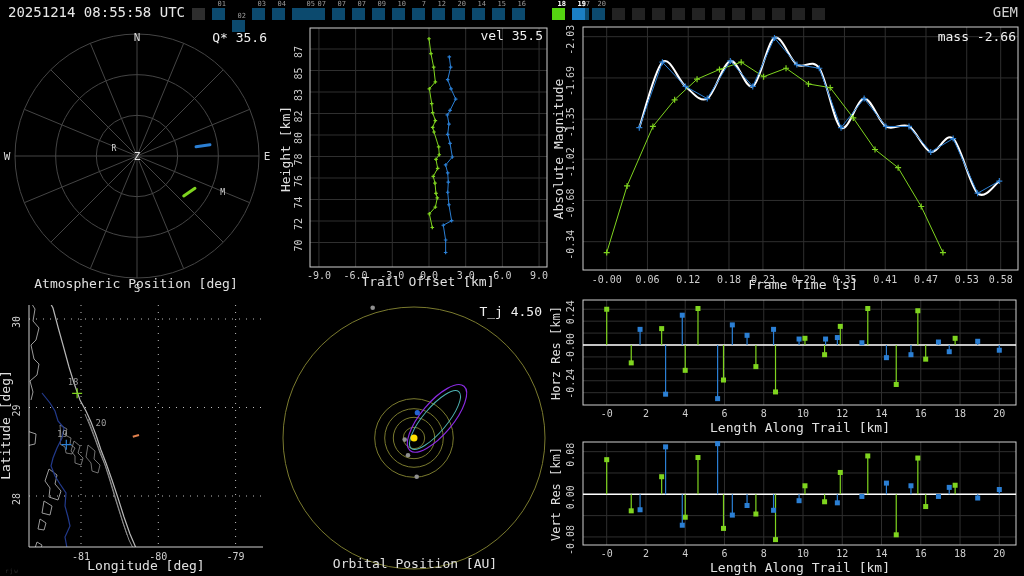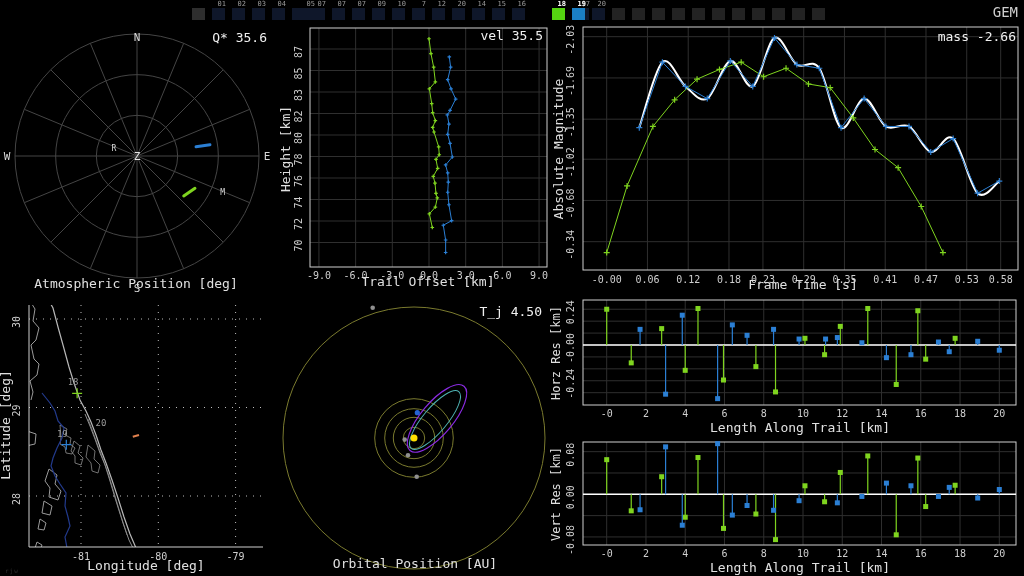--- a/index.html
+++ b/index.html
@@ -1,44 +1,45 @@
 <!DOCTYPE html>
 <html><head>
 <meta charset="utf-8">
 <style>
   html,body{margin:0;padding:0;background:#000;}
   #screen{position:relative;width:1024px;height:576px;background:#000;overflow:hidden;
           font-family:"DejaVu Sans Mono","Liberation Mono",monospace;color:#e8e8e8;}
   #topbar{position:absolute;left:0;top:0;width:1024px;height:24px;}
   #timestamp{position:absolute;left:8px;top:4px;font-size:14px;letter-spacing:0px;white-space:pre;}
   #shower{position:absolute;right:6px;top:4px;font-size:14px;color:#cfcfcf;}
-  .sq{position:absolute;top:8px;width:13px;height:12px;background:#0f172a;}
+  .sq{position:absolute;top:8px;width:13px;height:12px;background:#0c4a6e;}
   .sq.lead{background:#2e2e2e;}
   .sq.tail{background:#232323;}
   .sq.act-green{background:#55d411;}
   .sq.act-blue{background:#1b7fc4;}
   .sq .lbl{position:absolute;top:-7px;right:-1px;font-size:7px;line-height:7px;color:#9a9a9a;}
   .sq.act-green .lbl,.sq.act-blue .lbl{color:#ffffff;font-weight:bold;}
   .panel{position:absolute;}
   svg text{font-family:"DejaVu Sans Mono","Liberation Mono",monospace;}
   #watermark{position:absolute;left:5px;bottom:2px;font-size:6px;color:#2c2c2c;letter-spacing:1px;}
 </style>
 </head>
 <body>
 
 <div id="screen">
 
   <div id="topbar">
+    <span id="timestamp">20251214 08:55:58 UTC</span>
     <span id="shower">GEM</span>
 
   <div class="sq lead" style="left: 192px;"></div>
       <div class="sq " style="left: 212px;">
         <span class="lbl">01</span>
       </div>
-      <div class="sq " style="left: 232px;">
+      <div class="sq " style="left: 232px; margin-top: 12px;">
         <span class="lbl">02</span>
       </div>
       <div class="sq " style="left: 252px;">
         <span class="lbl">03</span>
       </div>
       <div class="sq " style="left: 272px;">
         <span class="lbl">04</span>
       </div>
       <div class="sq " style="left: 292px; padding-left: 9px;">
         <span class="lbl">05</span>

